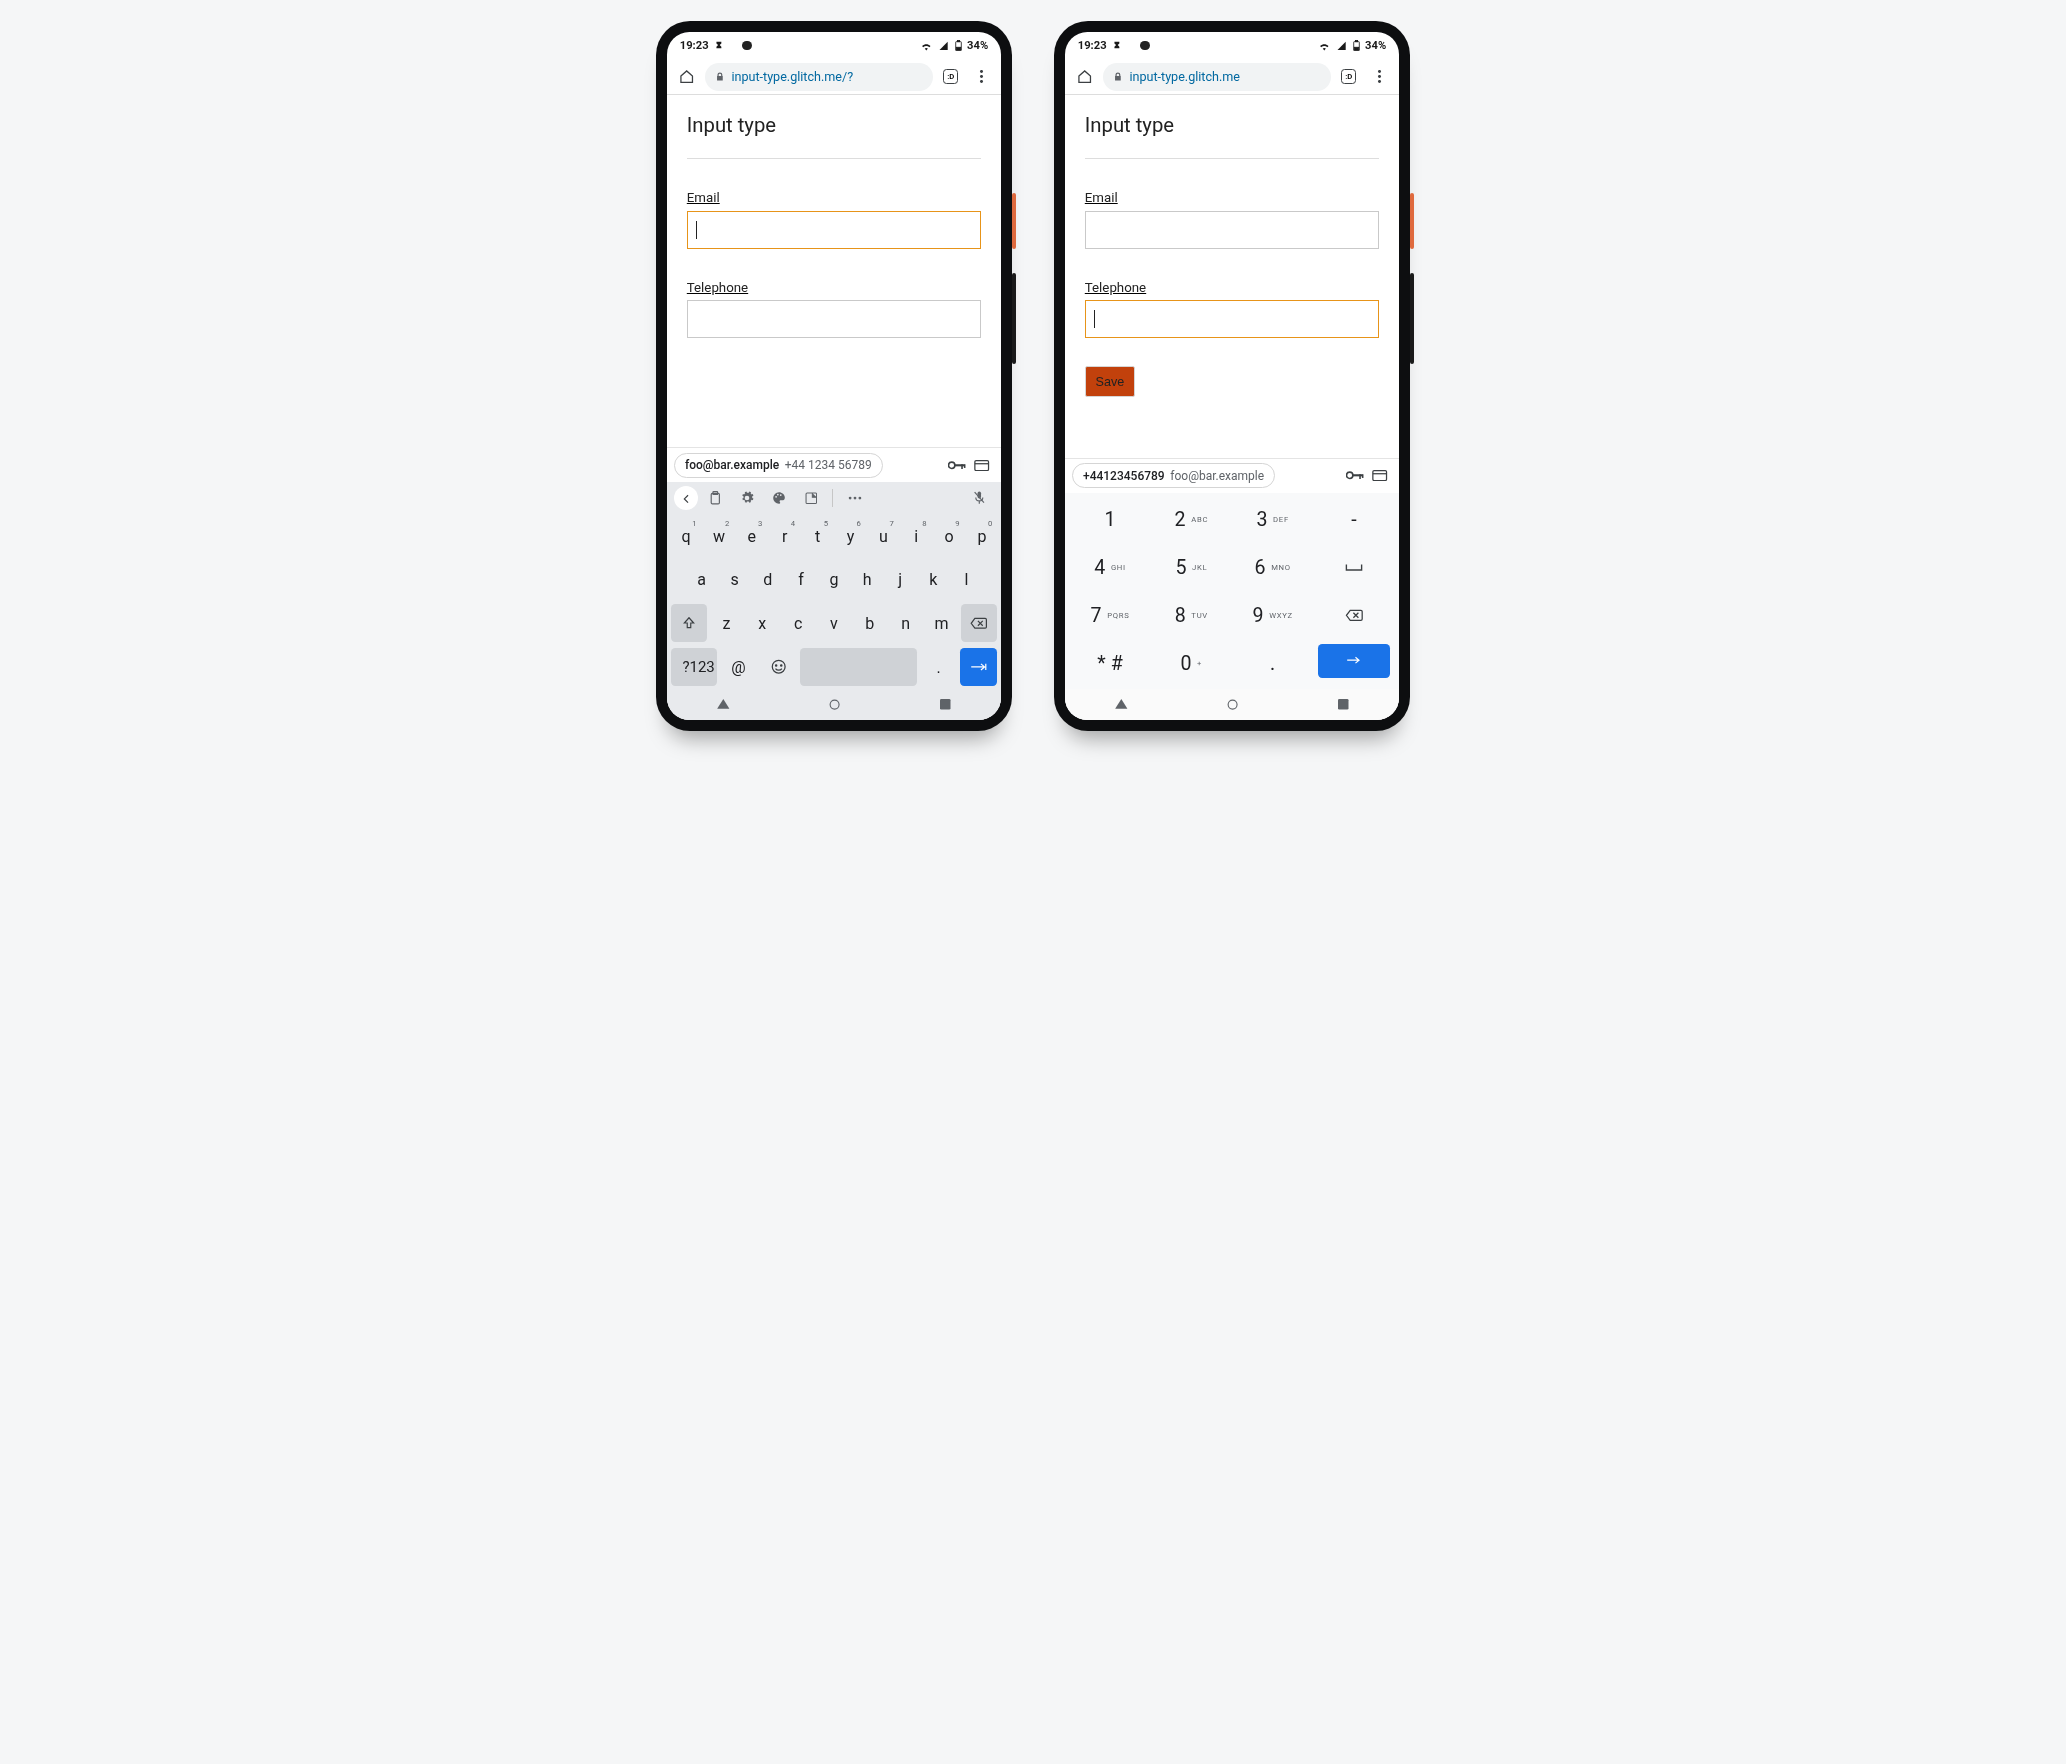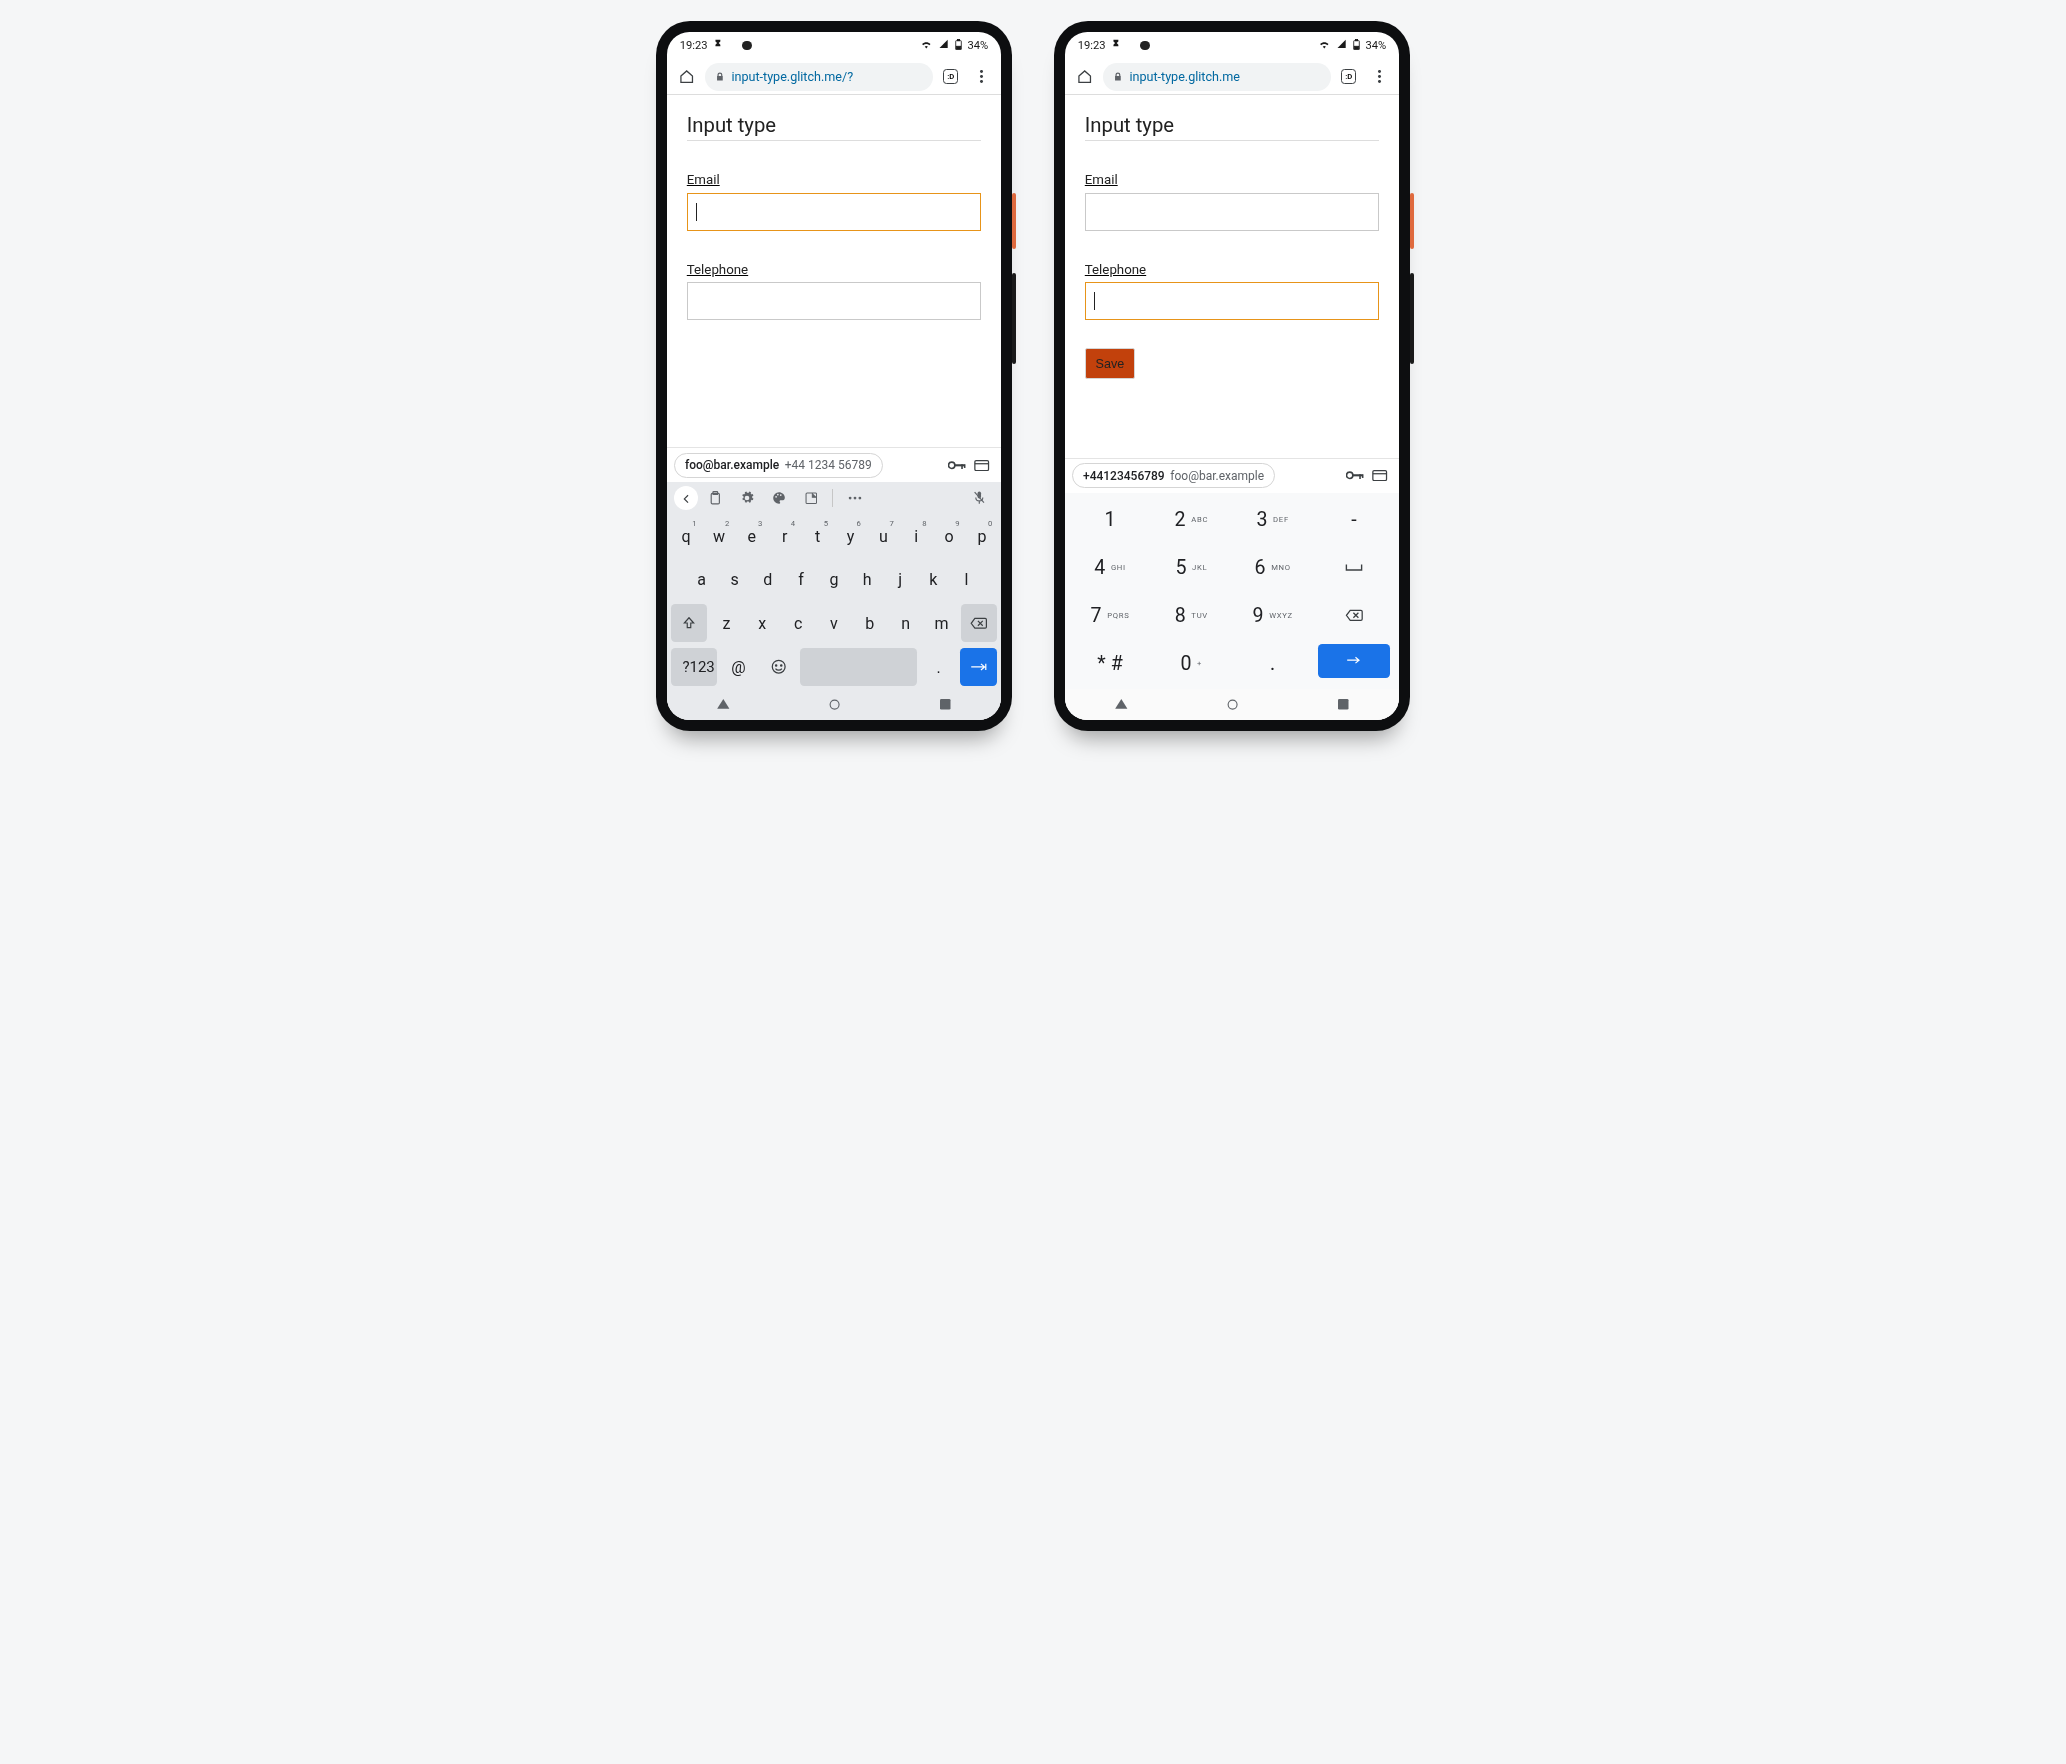--- a/index.html
+++ b/index.html
@@ -39,38 +39,38 @@
     overflow:hidden;
     display:flex; flex-direction:column;
     position:relative;
   }
   
   .statusbar {
     height:27px; padding:0 12.6px;
     display:flex; align-items:center; justify-content:space-between;
     font-size:11.2px; color:#1a1a1a;
   }
-  .sb-left, .sb-right { display:flex; gap:5.6px; }
+  .sb-left, .sb-right { display:flex; align-items:center; gap:5.6px;font-weight:bold; }
   
   .browserbar {
     height:36px; padding:0 7px; display:flex; align-items:center; gap:5.6px;
     border-bottom:0.7px solid #ddd;
   }
   .iconbtn { width:25px; height:25px; display:flex; align-items:center; justify-content:center; border-radius:12.6px; }
   .omnibox {
     flex:1; height:28px; background:#f1f3f4; border-radius:14px;
     display:flex; align-items:center; padding:0 9.8px; gap:7px;
     color:#0369a1; font-size:12.6px; overflow:hidden; white-space:nowrap;
   }
   .tabicon { border:1.1px solid #3c4043; border-radius:3.5px; width:15.4px; height:15.4px; display:flex; align-items:center; justify-content:center; font-size:7.7px; font-weight:600; }
   .menu-dots { display:flex; flex-direction:column; gap:2.1px; }
   .menu-dots span { width:2.8px; height:2.8px; background:#3c4043; border-radius:50%; }
   
   .page { flex:1; padding:18px 19.6px 7px; overflow:hidden; }
-  .page h1 { font-weight:400; font-size:20.3px; color:#222; padding-bottom:3px; border-bottom:0.7px solid #ddd; }
+  .page h1 { font-weight:400; font-size:20.3px; color:#222; padding-bottom:21px; border-bottom:0.7px solid #ddd; }
   .field { margin-top:31px;text-decoration:underline; }
   .field label { font-size:13.3px; color:#222; display:block; margin-bottom:5.6px; }
   .input {
     width:100%; height:38px; border:0.7px solid #c9c9c9; background:#fff;
     padding:0 8.4px; font-size:14px; color:#222;
   }
   .input.focused { border-color:#e79419; }
   .caret-wrap { position:relative; height:100%; display:flex; align-items:center; }
   .caret { width:0.7px; height:18px; background:#222; }
   .savebtn {

